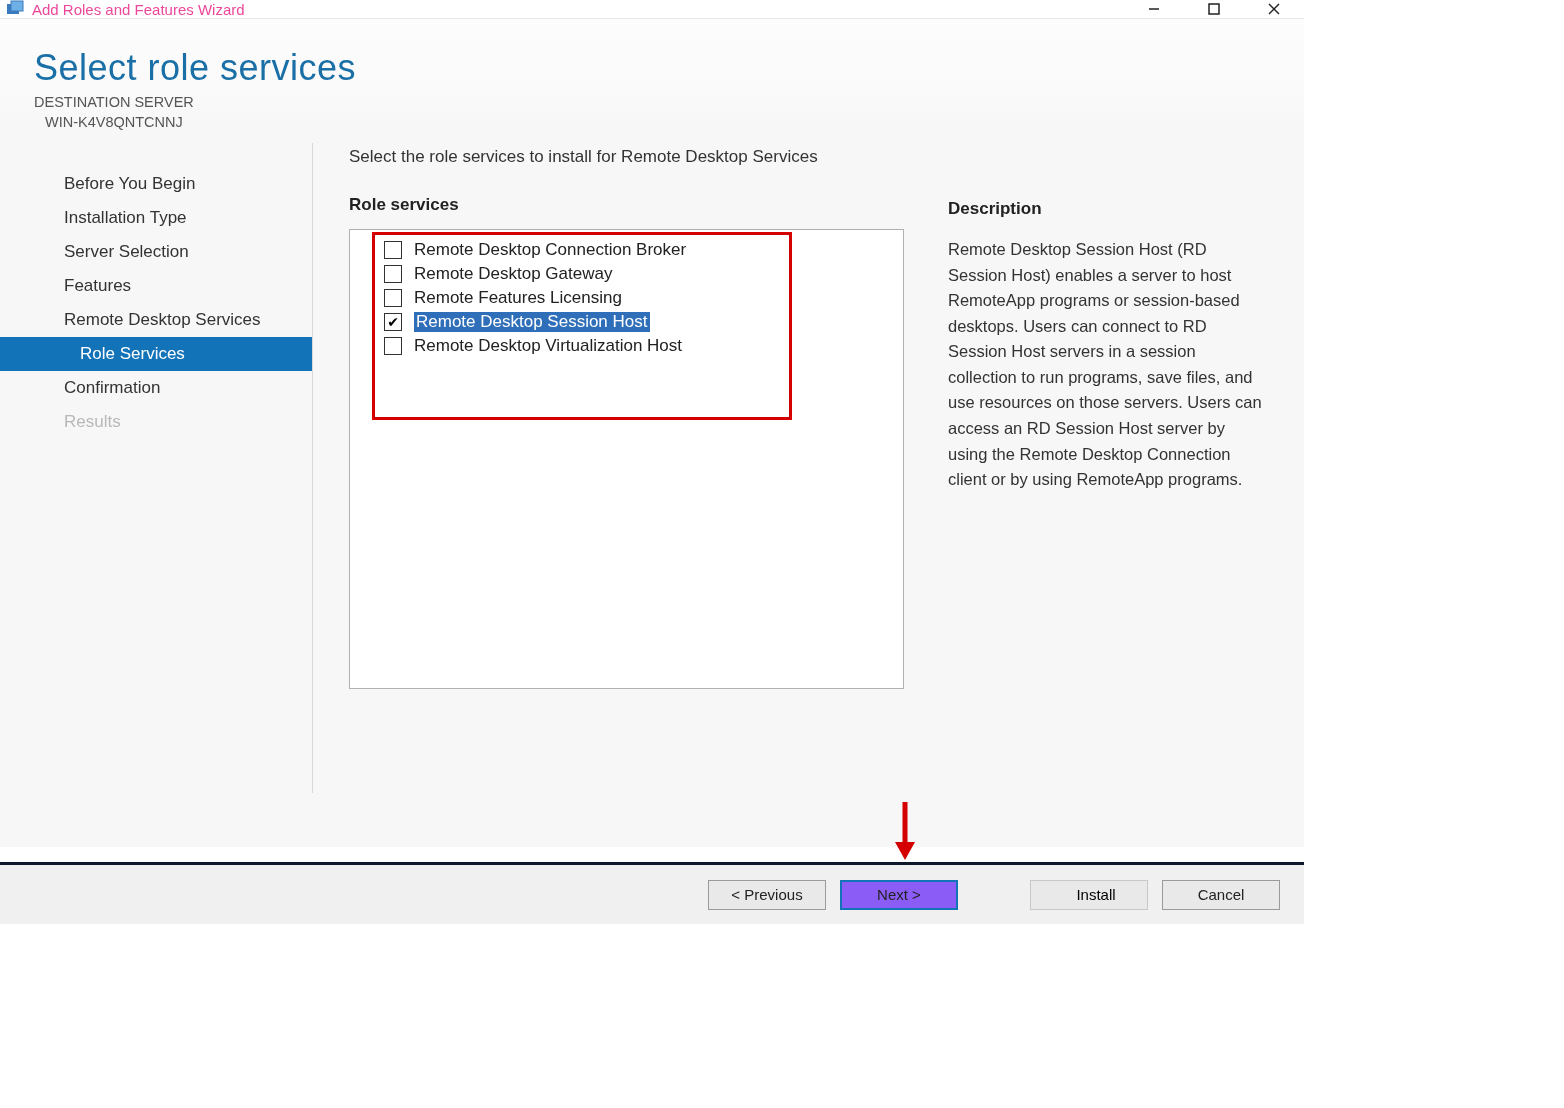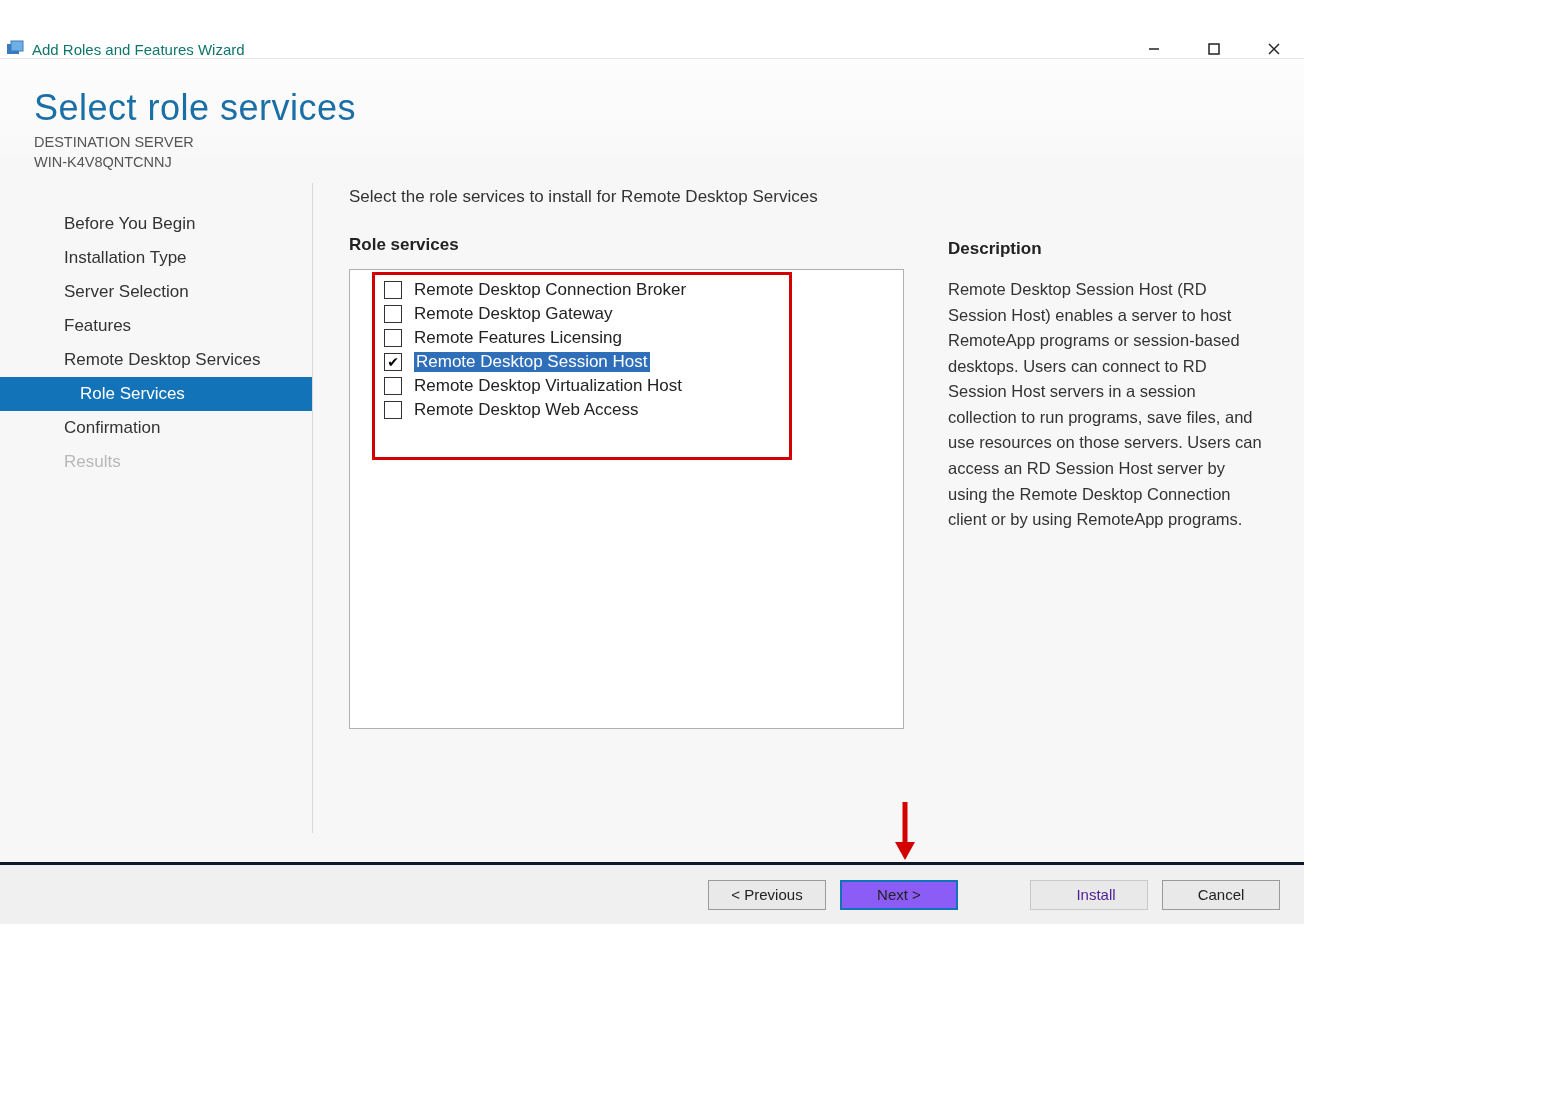--- a/index.html
+++ b/index.html
@@ -11,22 +11,21 @@
       overflow: hidden;
       position: relative;
     }
     .titlebar {
       height: 19px;
       display: flex;
       align-items: center;
       padding: 0 0 0 6px;
       border-bottom: 1px solid #e8e8e8;
       font-size: 15px;
-      color: #0f766e;
-      margin-top: 40px;
+      color: #ec4899;
     }
     .titlebar .app-icon {
       width: 18px; height: 18px; margin-right: 8px;
       display: inline-block;
     }
     .titlebar .title { flex: 1; }
     .win-controls { display: flex; height: 100%; }
     .win-btn {
       width: 60px; display: flex; align-items: center; justify-content: center;
       font-size: 16px; color: #222; cursor: default;
@@ -39,21 +38,21 @@
       background: linear-gradient(#fdfdfd,#f7f7f7 120px,#f7f7f7);
       flex-direction: column;
     }
     .page-title {
       font-size: 36px;
       font-weight: 300;
       color: #1a6fa6;
       letter-spacing: 0.5px;
     }
     .dest-info {
-      text-align: left;
+      text-align: center;
       font-size: 14.5px;
       color: #555;
       line-height: 1.35;
       padding-top: 4px;
     }
     .content {
       display: flex;
       padding: 28px 0 0 0;
       background: #f7f7f7;
       height: calc(100% - 34px - 100px - 62px);
@@ -160,21 +159,21 @@
       height: 30px;
       min-width: 118px;
       border: 1px solid #9a9a9a;
       background: #e9e9e9;
       font-size: 15px;
       color: #222;
       display: flex; align-items: center; justify-content: center;
       cursor: default;
     }
     .btn.primary { border: 2px solid #1373b9; background: #8b5cf6; }
-    .btn.disabled { color: #4c1d95; border-color:#c8c8c8;padding-left:14px;}
+    .btn.disabled { color: #000000; border-color:#c8c8c8;padding-left:14px;}
     .arrow-annot {
       position: absolute;
       pointer-events: none;
     }
   </style>
 </head>
 <body>
 
 <div class="titlebar">
   <span class="app-icon">
@@ -246,24 +245,20 @@
           <span>Remote Features Licensing</span>
         </div>
         <div class="service-row">
           <span class="chk checked"></span>
           <span class="service-label-sel">Remote Desktop Session Host</span>
         </div>
         <div class="service-row">
           <span class="chk"></span>
           <span>Remote Desktop Virtualization Host</span>
         </div>
-        <div class="service-row">
-          <span class="chk"></span>
-          <span>Remote Desktop Web Access</span>
-        </div>
       </div>
     </div>
 
     <div class="right-col">
       <div style="height:52px;"></div>
       <div class="section-label">Description</div>
       <div class="desc-text">Remote Desktop Session Host (RD Session Host) enables a server to host RemoteApp programs or session-based desktops. Users can connect to RD Session Host servers in a session collection to run programs, save files, and use resources on those servers. Users can access an RD Session Host server by using the Remote Desktop Connection client or by using RemoteApp programs.</div>
     </div>
   </div>
 </div>

